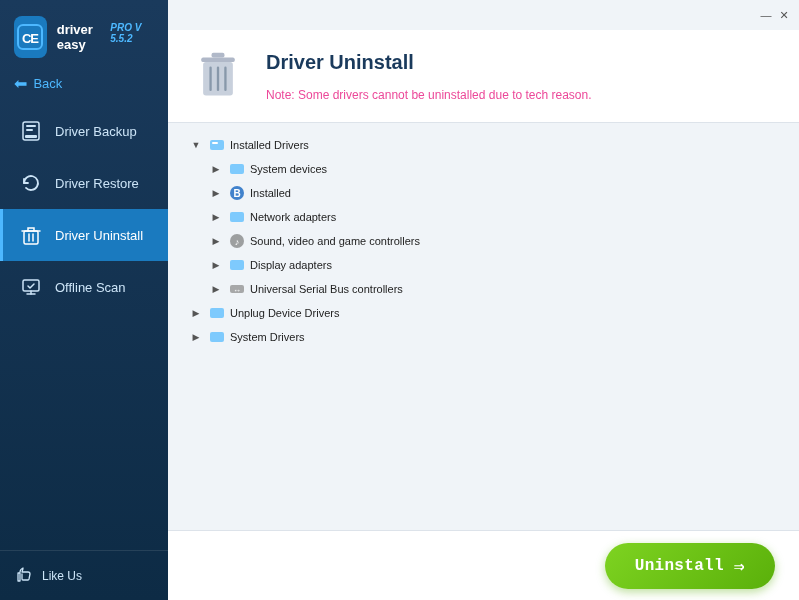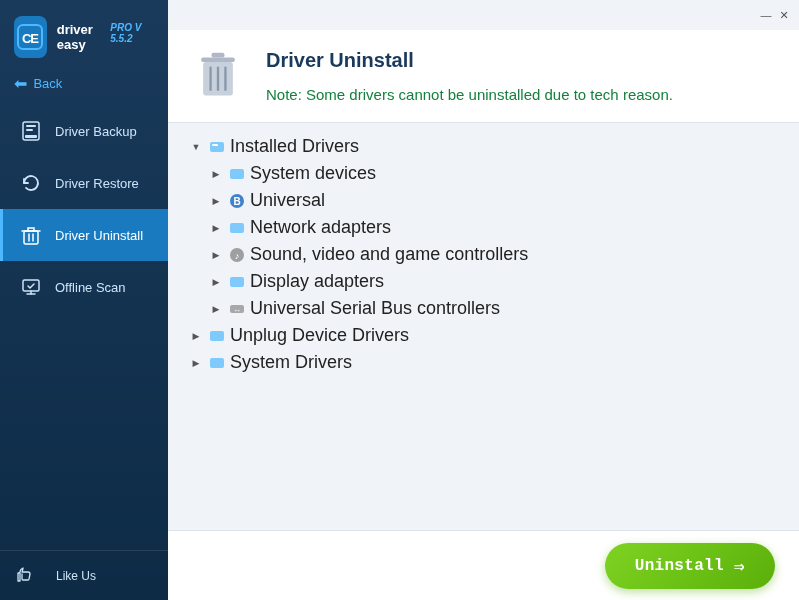--- a/index.html
+++ b/index.html
@@ -105,21 +105,21 @@
       display: flex;
       align-items: center;
       justify-content: center;
       font-size: 18px;
     }
 
     .sidebar-footer {
       padding: 14px 16px;
       display: flex;
       align-items: center;
-      gap: 22px;
+      gap: 8px;
       color: #cce4f7;
       font-size: 12px;
       cursor: pointer;
       border-top: 1px solid rgba(255,255,255,0.1);
     }
 
     
     .main {
       flex: 1;
       display: flex;
@@ -176,22 +176,22 @@
       height: 52px;
     }
 
     .header-text h2 {
       font-size: 20px;
       color: #1a3a5c;
       font-weight: 600;
     }
 
     .header-text p {
-      font-size: 15px;
-      color: #15803d;
+      font-size: 12px;
+      color: #ec4899;
       margin-top: 14px;
     }
 
     
     .tree-area {
       flex: 1;
       background: #f0f4f8;
       padding: 10px 20px;
       overflow-y: auto;
     }
@@ -226,21 +226,21 @@
       width: 18px;
       height: 18px;
       display: inline-flex;
       align-items: center;
       justify-content: center;
       font-size: 14px;
       flex-shrink: 0;
     }
 
     .tree-label {
-      font-size: 18px;
+      font-size: 11px;
     }
 
     .tree-children {
       list-style: none;
       margin-left: 20px;
     }
 
     
     .bottom-bar {
       background: white;
@@ -405,21 +405,21 @@
           <span class="tree-label">System devices</span>
         </li>
         <li class="tree-item">
           <span class="tree-toggle">▶</span>
           <span class="tree-icon">
             <svg width="16" height="16" viewBox="0 0 16 16">
                 <circle cx="8" cy="8" r="7" fill="#1565C0" opacity="0.8"></circle>
                 <text x="8" y="12" text-anchor="middle" fill="white" font-size="10" font-family="Arial" font-weight="bold">B</text>
               </svg>
           </span>
-          <span class="tree-label">Universal</span>
+          <span class="tree-label">Installed</span>
         </li>
         <li class="tree-item">
           <span class="tree-toggle">▶</span>
           <span class="tree-icon">
             <svg width="16" height="16" viewBox="0 0 16 16">
                 <rect x="1" y="3" width="14" height="10" rx="2" fill="#4db8ff" opacity="0.7"></rect>
               </svg>
           </span>
           <span class="tree-label">Network adapters</span>
         </li>

